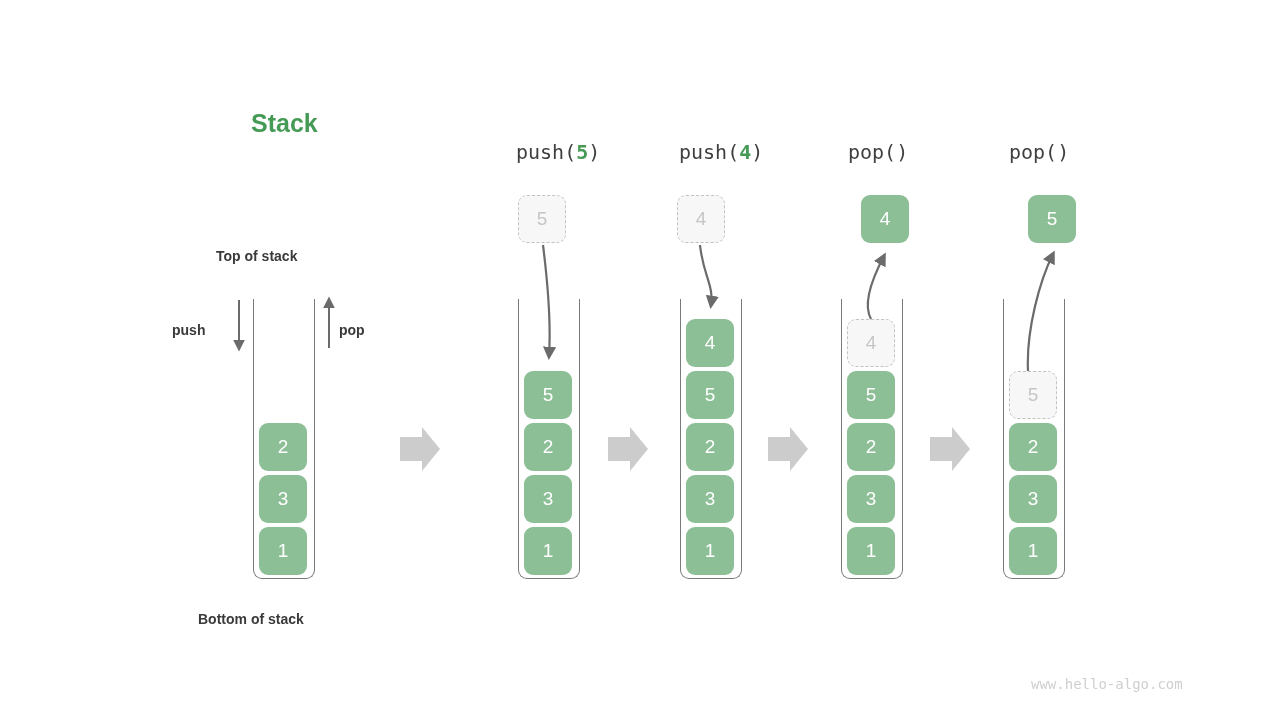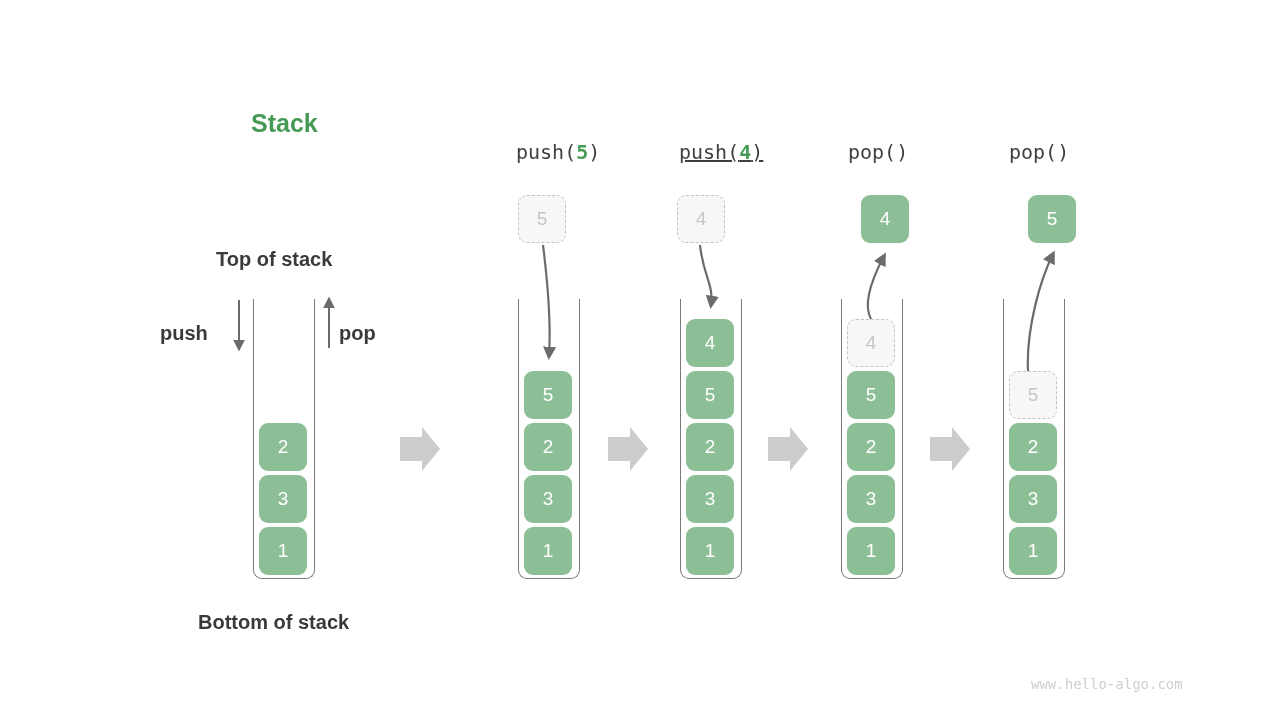--- a/index.html
+++ b/index.html
@@ -23,21 +23,21 @@
     font-family: "Liberation Sans", sans-serif;
     font-weight: bold;
     font-size: 25px;
     color: #459a55;
     white-space: nowrap;
   }
   .label {
     position: absolute;
     font-family: "Liberation Sans", sans-serif;
     font-weight: bold;
-    font-size: 20px;
+    font-size: 14px;
     color: #3a3a3a;
     white-space: nowrap;
   }
   .op-label {
     position: absolute;
     font-family: "DejaVu Sans Mono", monospace;
     font-size: 20px;
     color: #3f3f3f;
     white-space: nowrap;
     letter-spacing: 0px;
@@ -101,42 +101,42 @@
 <body>
 
 <div id="canvas">
 
   <div class="title" style="left:251px; top:109px;">Stack</div>
 
   <div class="label" style="left:216px; top:248px;">Top of stack</div>
 
   <div class="label" style="left:198px; top:611px;">Bottom of stack</div>
 
-  <div class="label" style="left:160px; top:322px;">push</div>
+  <div class="label" style="left:172px; top:322px;">push</div>
 
   <div class="label" style="left:339px; top:322px;">pop</div>
 
   <div class="stack-frame" style="left:253px; top:299px; width:62px; height:280px;"></div>
 
   <div class="cell" style="left:259px; top:423px;">2</div>
   <div class="cell" style="left:259px; top:475px;">3</div>
   <div class="cell" style="left:259px; top:527px;">1</div>
 
   <div class="op-label" style="left:516px; top:140px;"><span>push(</span><span class="arg">5</span><span>)</span></div>
 
   <div class="cell ghost" style="left:518px; top:195px;">5</div>
 
   <div class="stack-frame" style="left:518px; top:299px; width:62px; height:280px;"></div>
 
   <div class="cell" style="left:524px; top:371px;">5</div>
   <div class="cell" style="left:524px; top:423px;">2</div>
   <div class="cell" style="left:524px; top:475px;">3</div>
   <div class="cell" style="left:524px; top:527px;">1</div>
 
-  <div class="op-label" style="left:679px; top:140px;text-decoration:underline;"><span>push(</span><span class="arg">4</span><span>)</span></div>
+  <div class="op-label" style="left:679px; top:140px;"><span>push(</span><span class="arg">4</span><span>)</span></div>
 
   <div class="cell ghost" style="left:677px; top:195px;">4</div>
 
   <div class="stack-frame" style="left:680px; top:299px; width:62px; height:280px;"></div>
 
   <div class="cell" style="left:686px; top:319px;">4</div>
   <div class="cell" style="left:686px; top:371px;">5</div>
   <div class="cell" style="left:686px; top:423px;">2</div>
   <div class="cell" style="left:686px; top:475px;">3</div>
   <div class="cell" style="left:686px; top:527px;">1</div>

